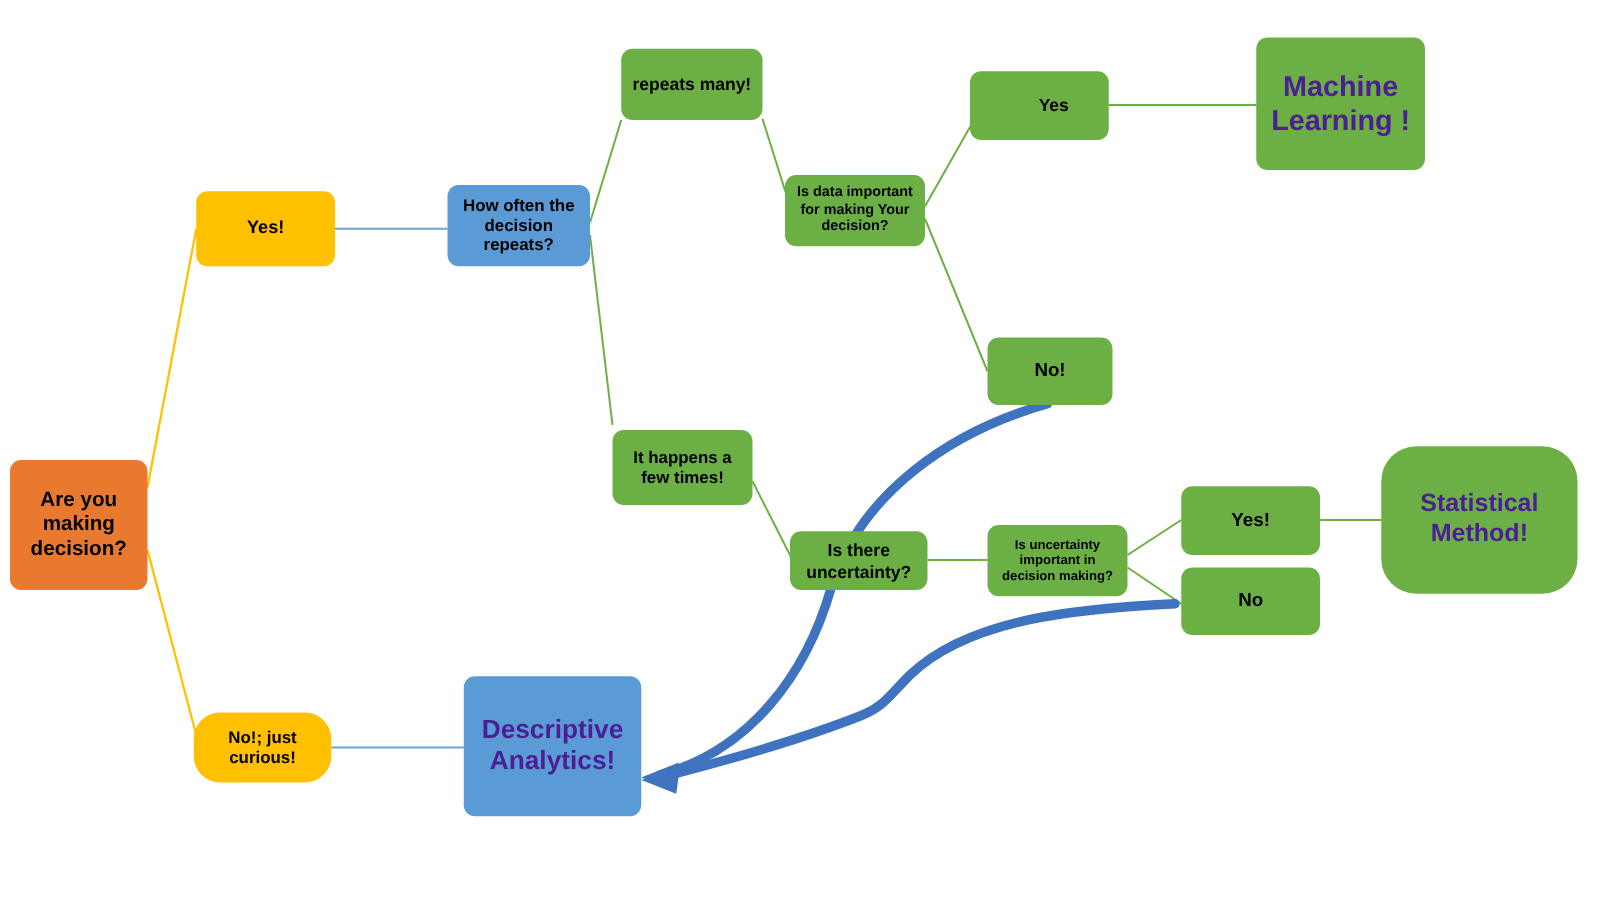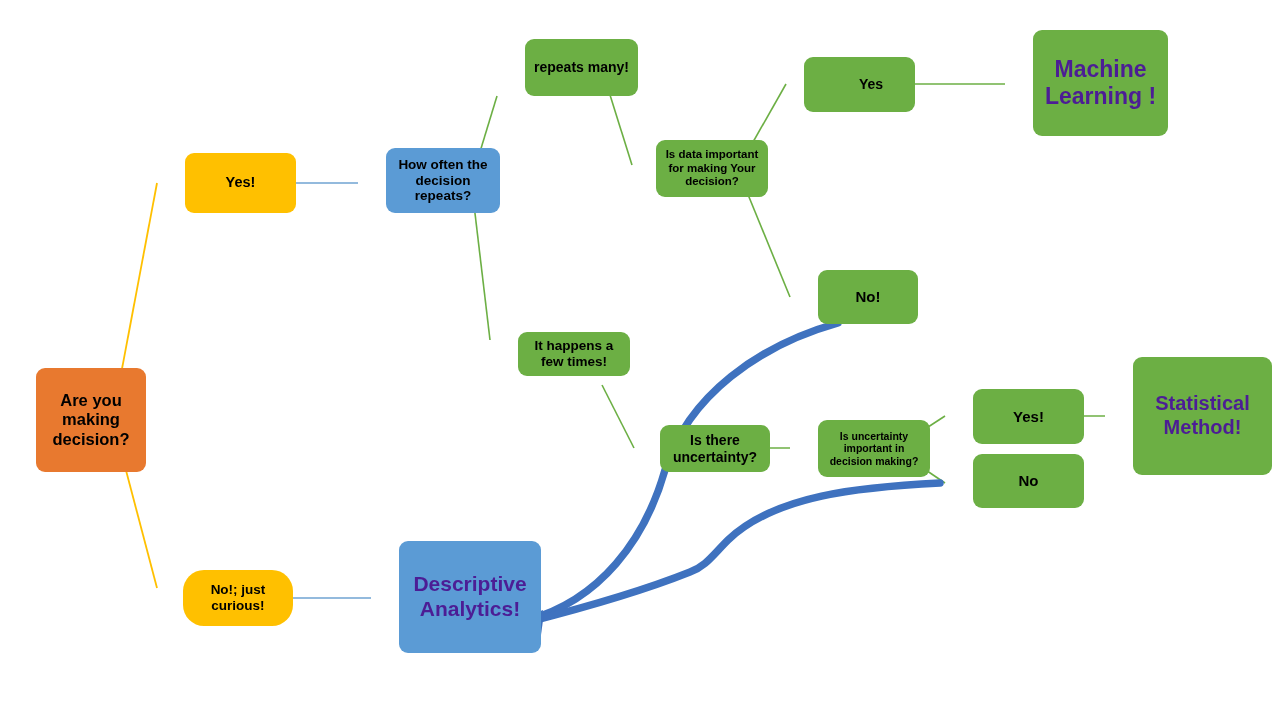--- a/index.html
+++ b/index.html
@@ -27,21 +27,20 @@
     display: flex;
     align-items: center;
     justify-content: center;
     text-align: center;
     border-radius: 9px;
     color: #000000;
     font-weight: bold;
     line-height: 1.18;
     padding: 2px 5px;
     white-space: pre-line;
-    margin-left: 28px;
   }
   .n-orange { background: #E8792F; }
   .n-gold   { background: #FFC000; }
   .n-blue   { background: #5B9BD5; }
   .n-green  { background: #6CAF44; }
   .red-text { color: #4c1d95; }
 </style>
 </head>
 <body>
 
@@ -96,21 +95,21 @@
   </div>
 
   <div class="node n-blue" style="left:358px; top:148px; width:114px; height:65px; font-size:13.5px;">
     <span>How often the decision repeats?</span>
   </div>
 
   <div class="node n-green" style="left:497px; top:39px; width:113px; height:57px; font-size:14px;">
     <span>repeats many!</span>
   </div>
 
-  <div class="node n-green" style="left:490px; top:332px; width:112px; height:44px; font-size:13.5px;align-items:center;">
+  <div class="node n-green" style="left:490px; top:344px; width:112px; height:60px; font-size:13.5px;align-items:center;">
     <span>It happens a few times!</span>
   </div>
 
   <div class="node n-green" style="left:628px; top:140px; width:112px; height:57px; font-size:11.5px;">
     <span>Is data important for making Your decision?</span>
   </div>
 
   <div class="node n-green" style="left:776px; top:57px; width:111px; height:55px; font-size:14px;padding-left:28px;">
     <span>Yes</span>
   </div>
@@ -132,21 +131,21 @@
   </div>
 
   <div class="node n-green" style="left:945px; top:389px; width:111px; height:55px; font-size:15px;">
     <span>Yes!</span>
   </div>
 
   <div class="node n-green" style="left:945px; top:454px; width:111px; height:54px; font-size:15px;">
     <span>No</span>
   </div>
 
-  <div class="node n-green red-text" style="left:1105px; top:357px; width:139px; height:118px; font-size:20px;">
+  <div class="node n-green red-text" style="left:1105px; top:357px; width:157px; height:118px; font-size:20px;border-radius:28px;">
     <span>Statistical Method!</span>
   </div>
 
   <div class="node n-blue red-text" style="left:371px; top:541px; width:142px; height:112px; font-size:21px;">
     <span>Descriptive Analytics!</span>
   </div>
 
 </div>
 
 </body></html>

